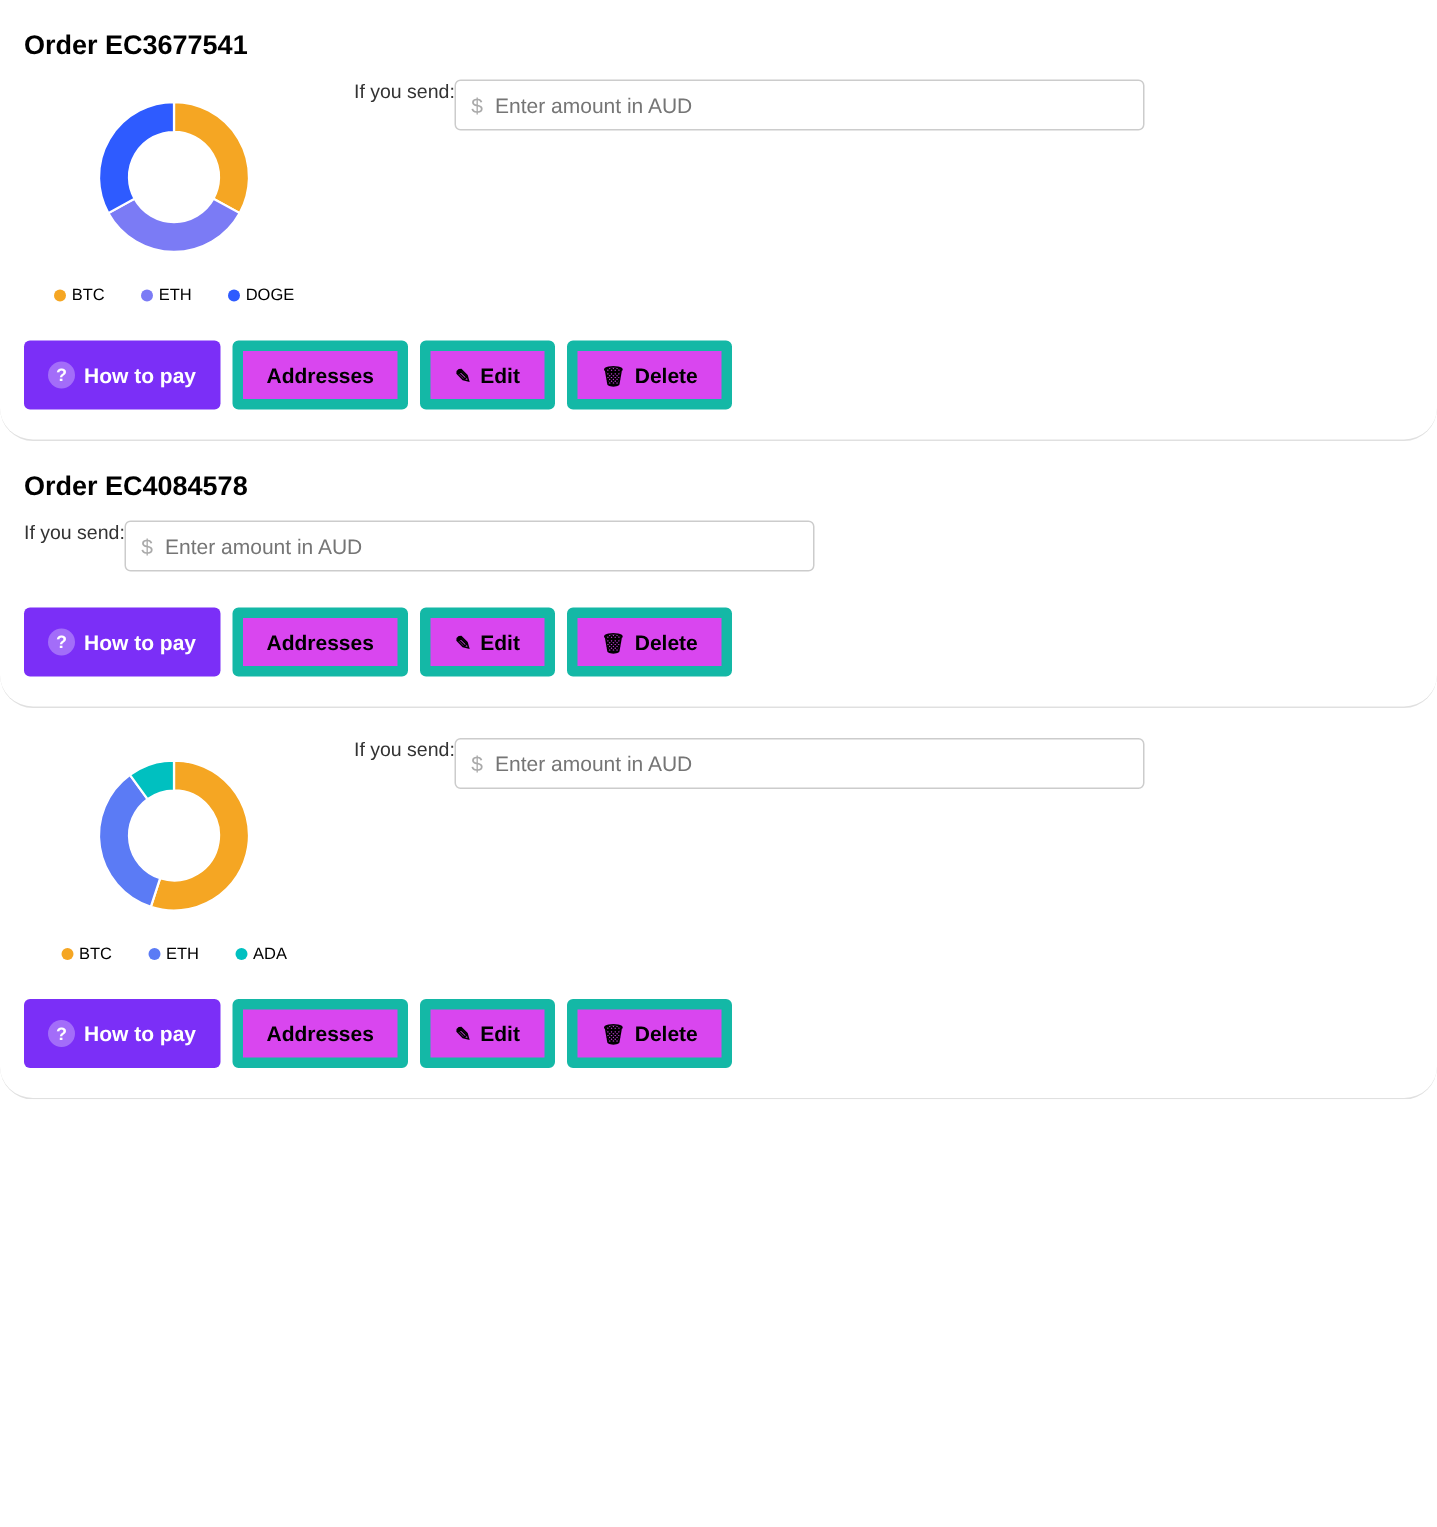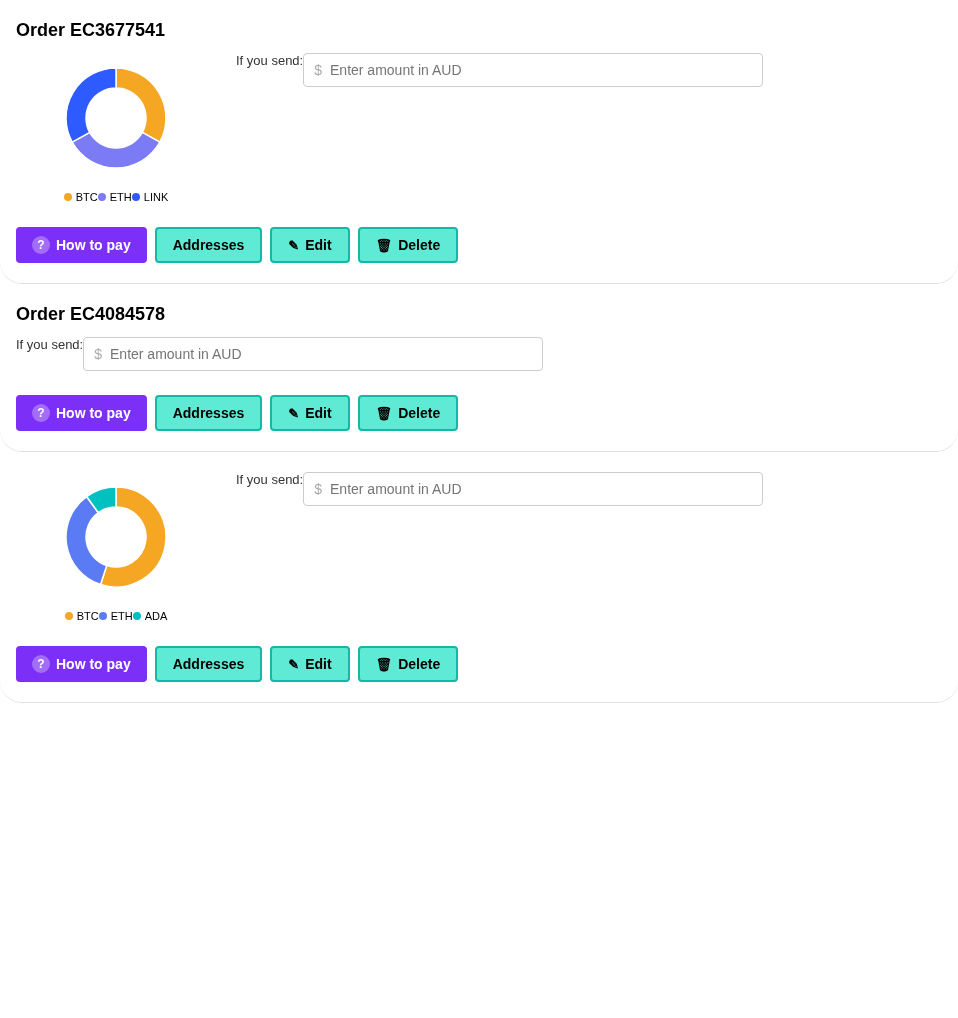--- a/index.html
+++ b/index.html
@@ -41,21 +41,21 @@
       position: relative;
     }
 
     .donut-wrapper svg {
       width: 130px;
       height: 130px;
     }
 
     .legend {
       display: flex;
-      gap: 0;
+      gap: 24px;
       margin-top: 8px;
       font-size: 11px;
     }
 
     .legend-item {
       display: flex;
       align-items: center;
       gap: 4px;
     }
 
@@ -127,23 +127,23 @@
       width: 18px;
       height: 18px;
       display: flex;
       align-items: center;
       justify-content: center;
       font-size: 12px;
       font-weight: bold;
     }
 
     .btn-outline {
-      background: #5eead4;
+      background: #d946ef;
       color: #000;
-      border: 2px solid #14b8a6;
+      border: 7px solid #14b8a6;
       border-radius: 4px;
       padding: 8px 16px;
       font-size: 14px;
       font-weight: bold;
       cursor: pointer;
       display: flex;
       align-items: center;
       gap: 6px;
     }
 
@@ -168,21 +168,21 @@
             <div class="legend-item">
               <span class="legend-dot" style="background:#F5A623;"></span>
               <span>BTC</span>
             </div>
             <div class="legend-item">
               <span class="legend-dot" style="background:#7B7BF5;"></span>
               <span>ETH</span>
             </div>
             <div class="legend-item">
               <span class="legend-dot" style="background:#2E5BFF;"></span>
-              <span>LINK</span>
+              <span>DOGE</span>
             </div>
           </div>
         </div>
         <div class="send-section">
           <div class="send-label">If you send:</div>
           <div class="send-input-wrapper">
             <span class="dollar-icon">$</span>
             <input type="text" placeholder="Enter amount in AUD" style="">
           </div>
         </div>

